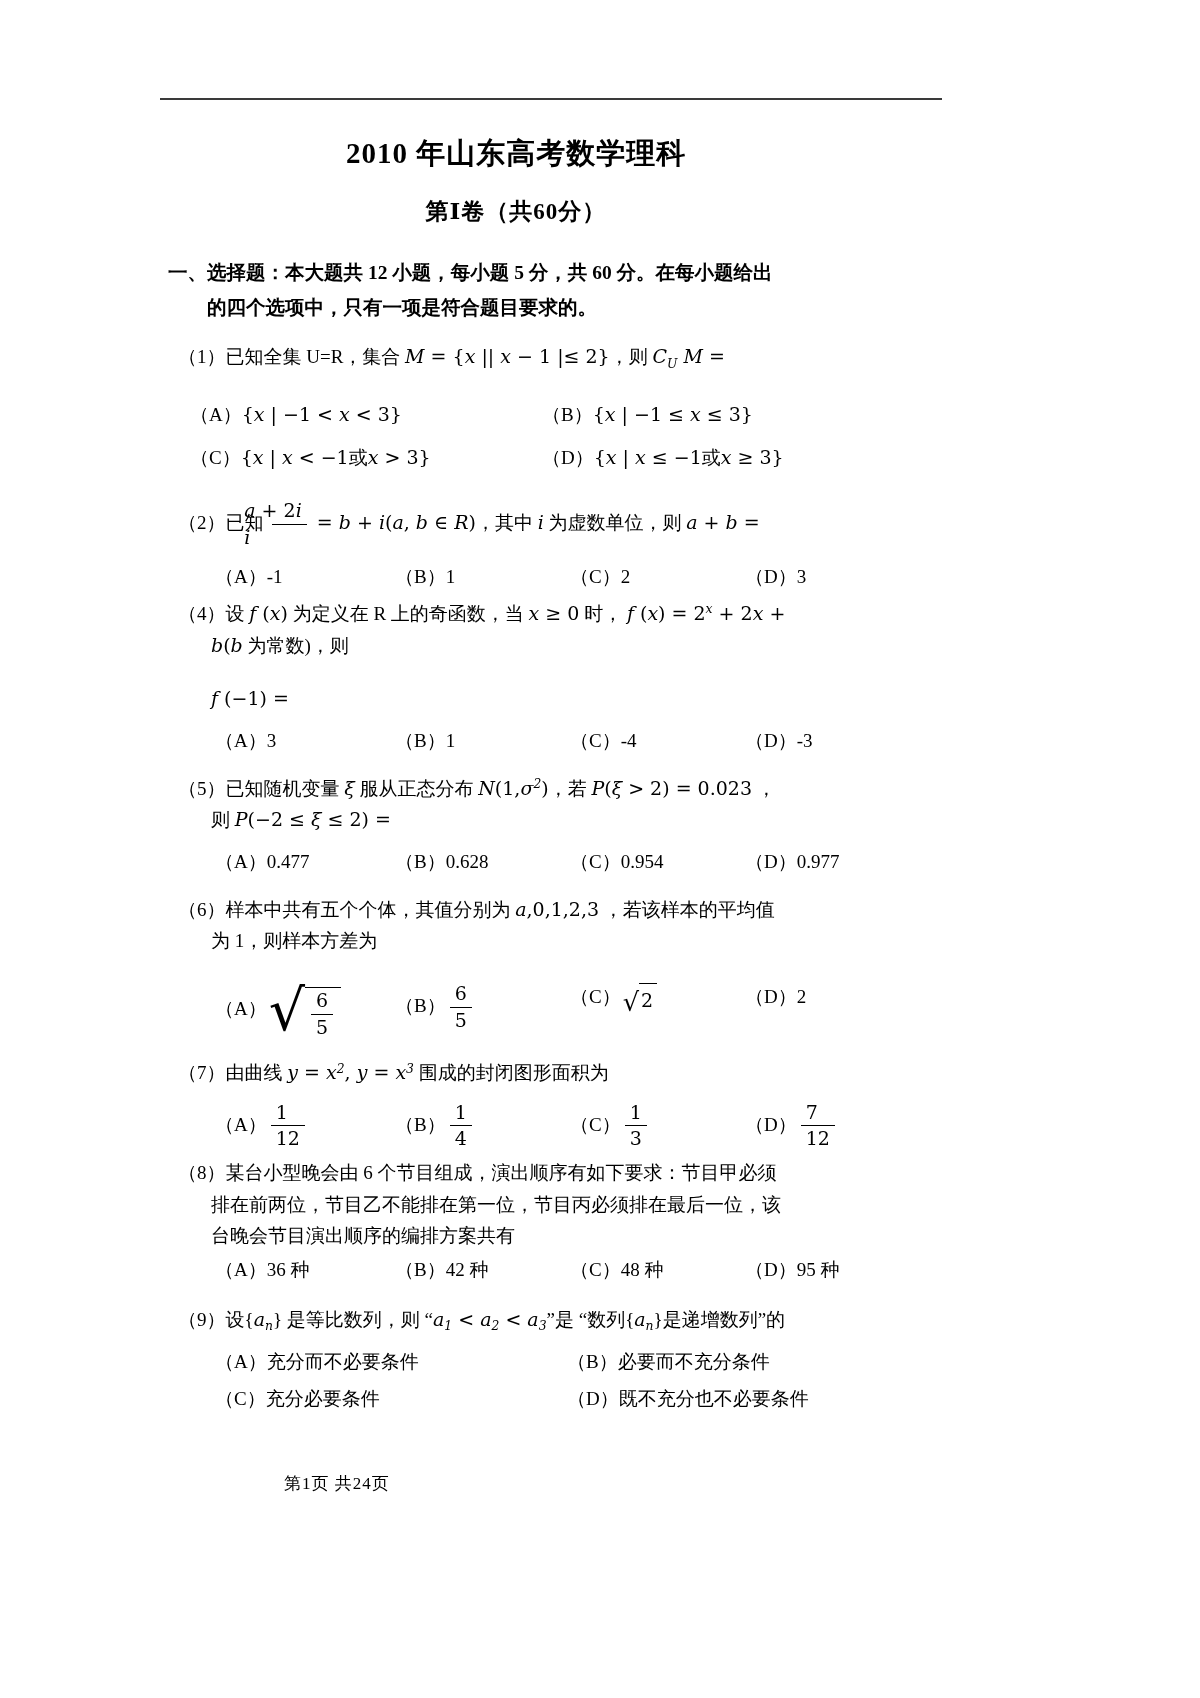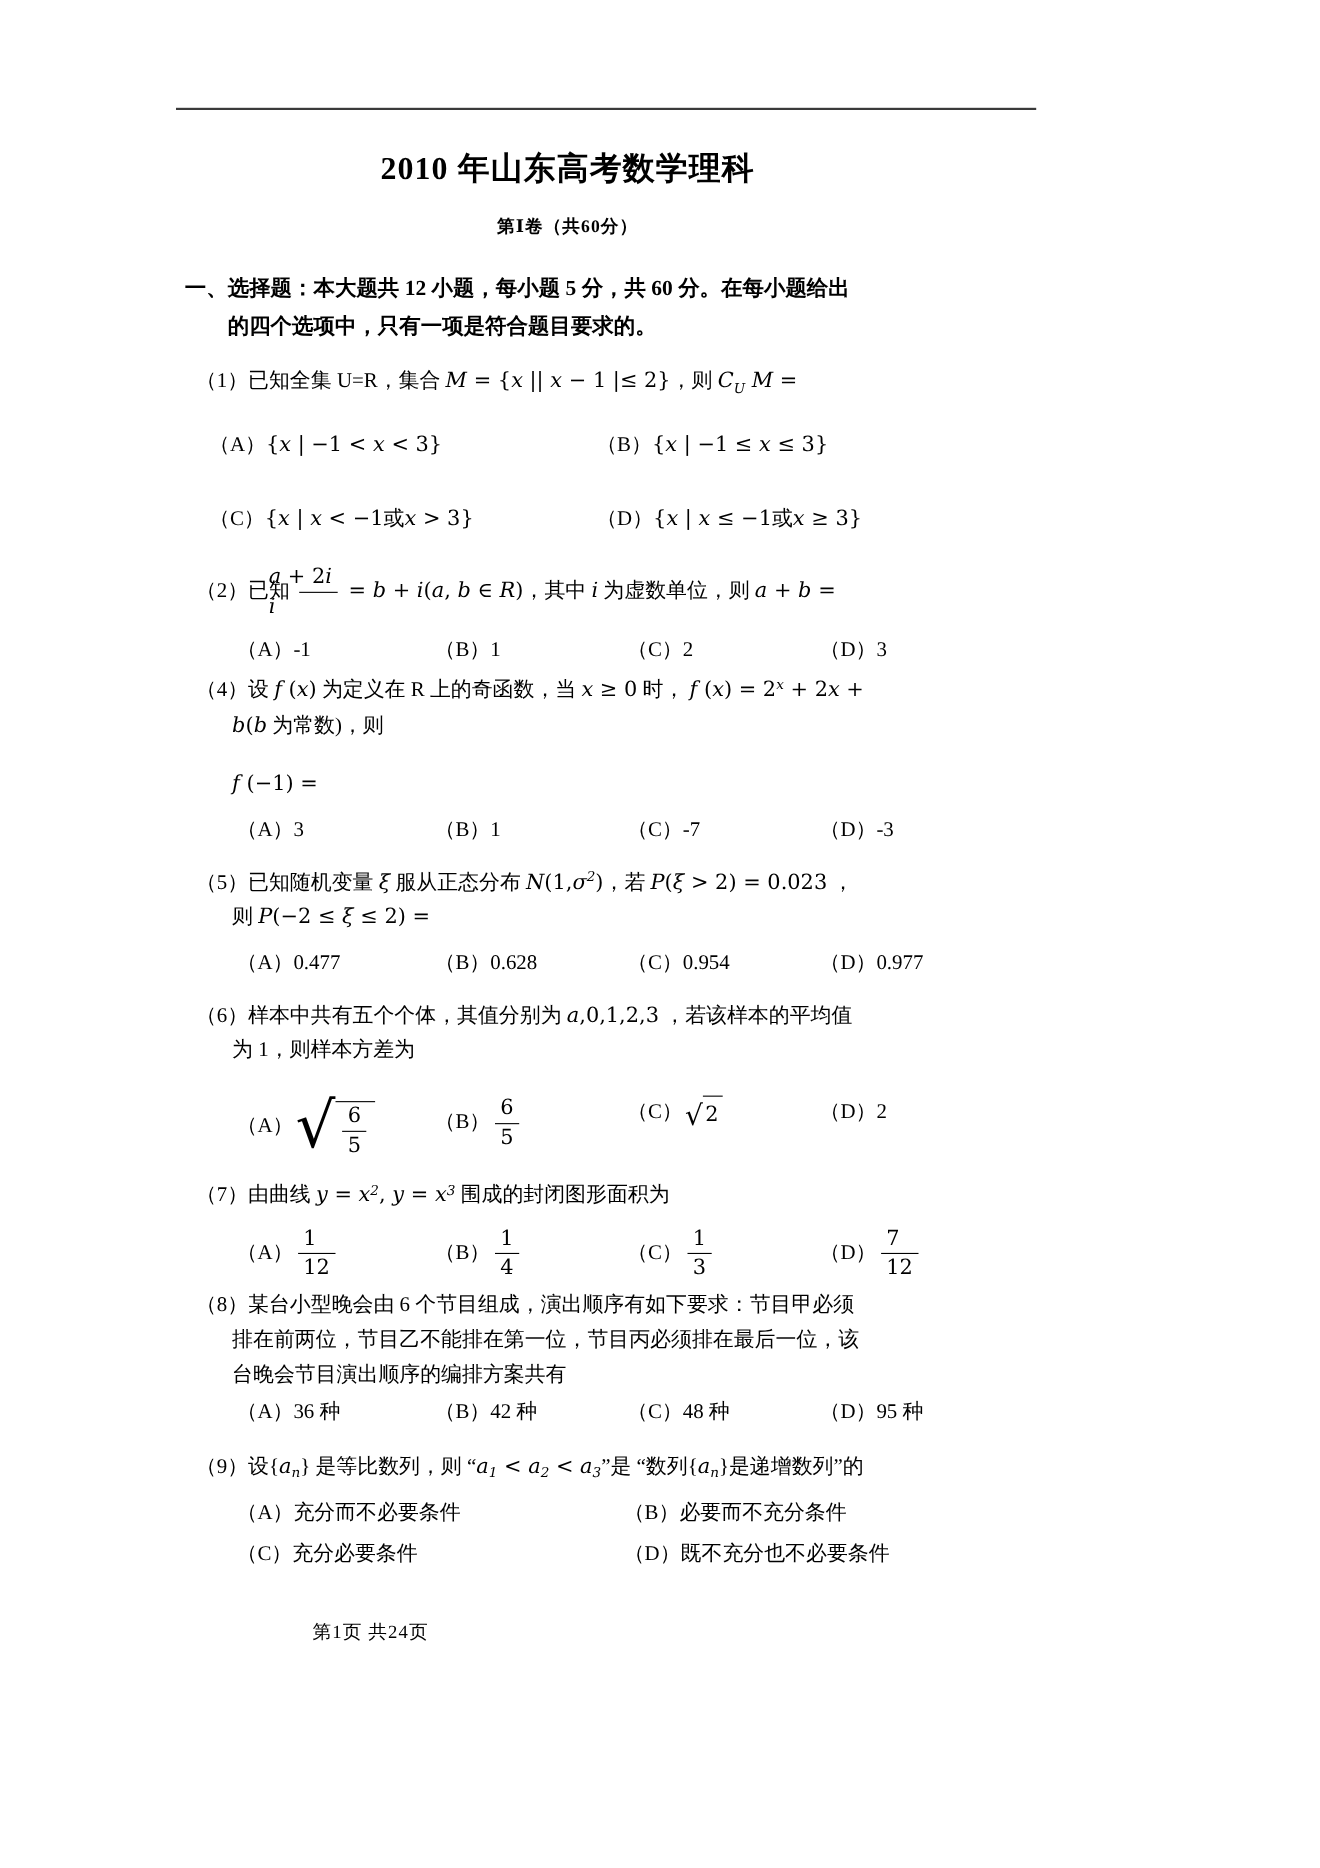--- a/index.html
+++ b/index.html
@@ -8,21 +8,21 @@
     width:1200px; height:1698px;
     font-family:"Liberation Serif","DejaVu Serif",serif;
     color:#000;
     position:relative;
   }
   .page { position:relative; width:1032px; height:1698px; overflow:hidden; }
 
   .header-rule { width:782px; margin:98px 0 0 160px; border-top:2px solid #3a3a3a; }
 
   .title { text-align:center; font-size:29px; font-weight:bold; margin-top:34px; letter-spacing:1px; }
-  .subtitle { text-align:center; font-size:16px; font-weight:600; margin-top:22px; letter-spacing:1px; }
+  .subtitle { text-align:center; font-size:23px; font-weight:600; margin-top:22px; letter-spacing:1px; }
 
   .content { padding:0 246px 0 168px; }
 
   .section-heading {
     margin-top:28px; font-size:19.5px; font-weight:bold; line-height:1.8;
     padding-left:39px; text-indent:-39px;
   }
 
   .questions { margin-top:16px; margin-left:10px; font-size:19px; }
   .question { margin-bottom:16px; }
@@ -31,21 +31,21 @@
   .mb-sm { margin-bottom:6px; }
 
   .stem { line-height:1.65; padding-left:33px; text-indent:-33px; }
   .stem2 { margin-left:33px; margin-top:22px; line-height:1.65; }
 
   .options { margin-top:12px; line-height:1.6; }
   .mt-lg { margin-top:26px; }
   .mt-sm { margin-top:4px; }
   .opt2 { display:grid; grid-template-columns:352px 1fr; margin-left:42px; }
   .opt4 { display:grid; grid-template-columns:180px 175px 175px 1fr; margin-left:37px; }
-  .rowgap-lg { row-gap:36px;margin-left:12px; }
+  .rowgap-lg { row-gap:12px;margin-left:12px; }
   .compact { margin-left:37px; row-gap:7px; }
   .option { white-space:nowrap; }
 
   
   .mi { font-family:"DejaVu Serif","Liberation Serif",serif; font-style:italic; }
   .mr { font-family:"DejaVu Serif","Liberation Serif",serif; }
   .msup { font-family:"DejaVu Serif",serif; font-style:italic; font-size:0.65em; position:relative; top:-0.55em; }
   .msub { font-family:"DejaVu Serif",serif; font-style:italic; font-size:0.65em; position:relative; top:0.35em; }
 
   .frac {
@@ -103,21 +103,21 @@
         </div>
       </div>
 
 
       <div class="question">
         <div class="stem"><span>（4）设 </span><span class="mi">f</span><span class="mr"> (</span><span class="mi">x</span><span class="mr">)</span><span> 为定义在 R 上的奇函数，当 </span><span class="mi">x</span><span class="mr"> ≥ 0</span><span> 时，  </span><span class="mi">f</span><span class="mr"> (</span><span class="mi">x</span><span class="mr">) = 2</span><span class="msup">x</span><span class="mr"> + 2</span><span class="mi">x</span><span class="mr"> + </span><span class="mi">b</span><span class="mr">(</span><span class="mi">b</span><span> 为常数)，则</span></div>
         <div class="stem2"><span class="mi">f</span><span class="mr"> (−1) =</span></div>
         <div class="options opt4">
           <div class="option"><span>（A）3</span></div>
           <div class="option"><span>（B）1</span></div>
-          <div class="option"><span>（C）-7</span></div>
+          <div class="option"><span>（C）-4</span></div>
           <div class="option"><span>（D）-3</span></div>
         </div>
       </div>
 
       <div class="question">
         <div class="stem"><span>（5）已知随机变量 </span><span class="mi">ξ</span><span> 服从正态分布 </span><span class="mi">N</span><span class="mr">(1,</span><span class="mi">σ</span><span class="msup">2</span><span class="mr">)</span><span>，若 </span><span class="mi">P</span><span class="mr">(</span><span class="mi">ξ</span><span class="mr"> &gt; 2) = 0.023</span><span> ，则 </span><span class="mi">P</span><span class="mr">(−2 ≤ </span><span class="mi">ξ</span><span class="mr"> ≤ 2) =</span></div>
         <div class="options opt4">
           <div class="option"><span>（A）0.477</span></div>
           <div class="option"><span>（B）0.628</span></div>
           <div class="option"><span>（C）0.954</span></div>

